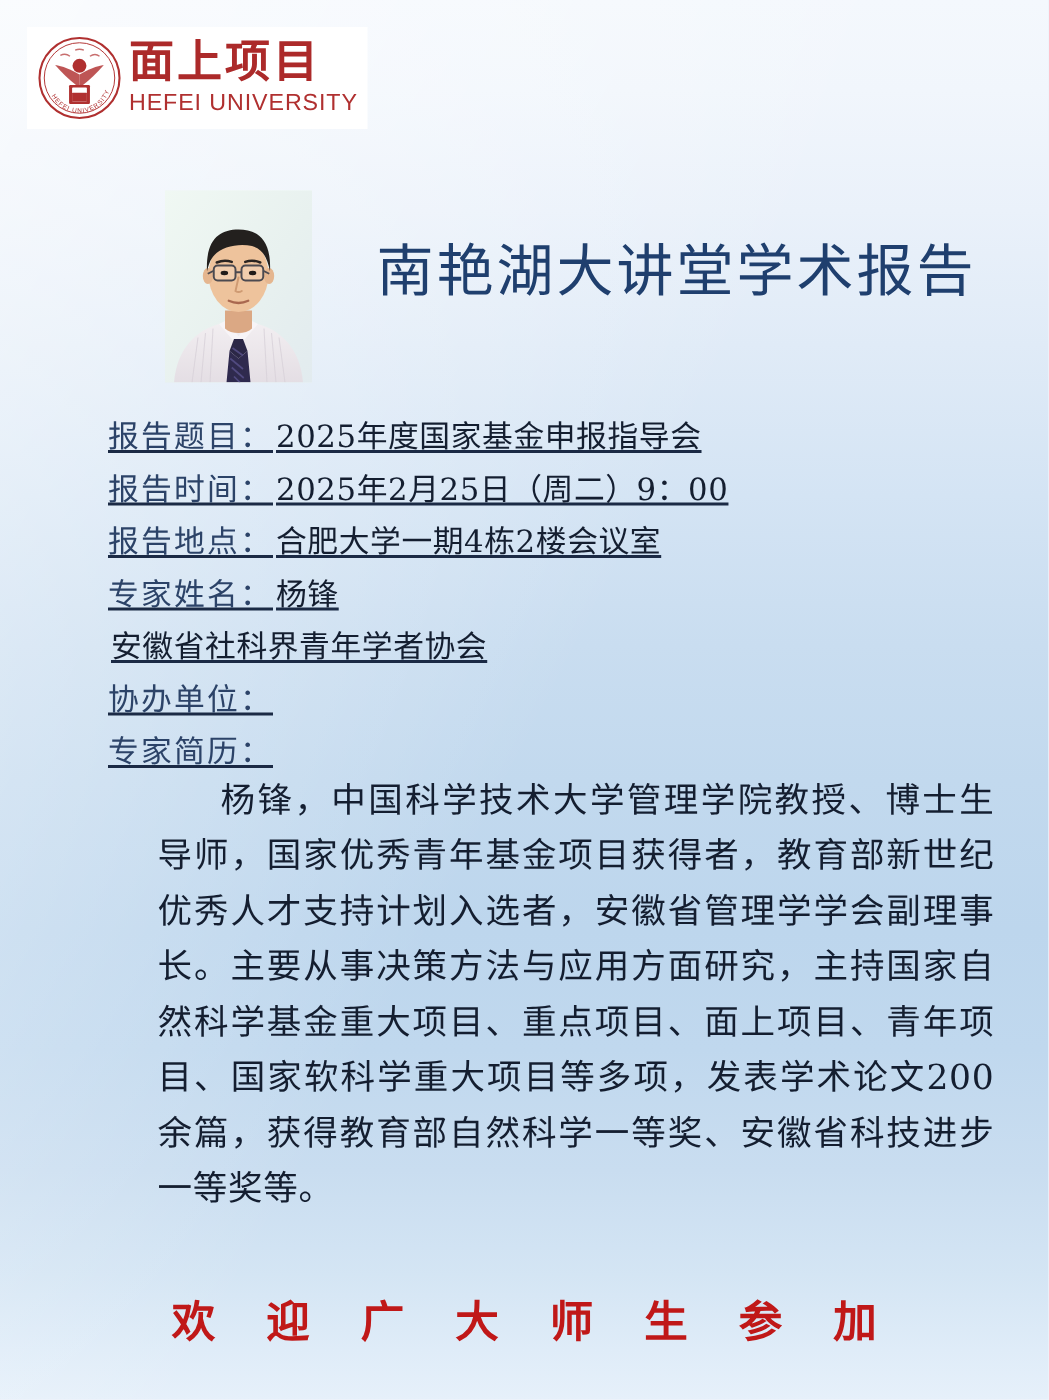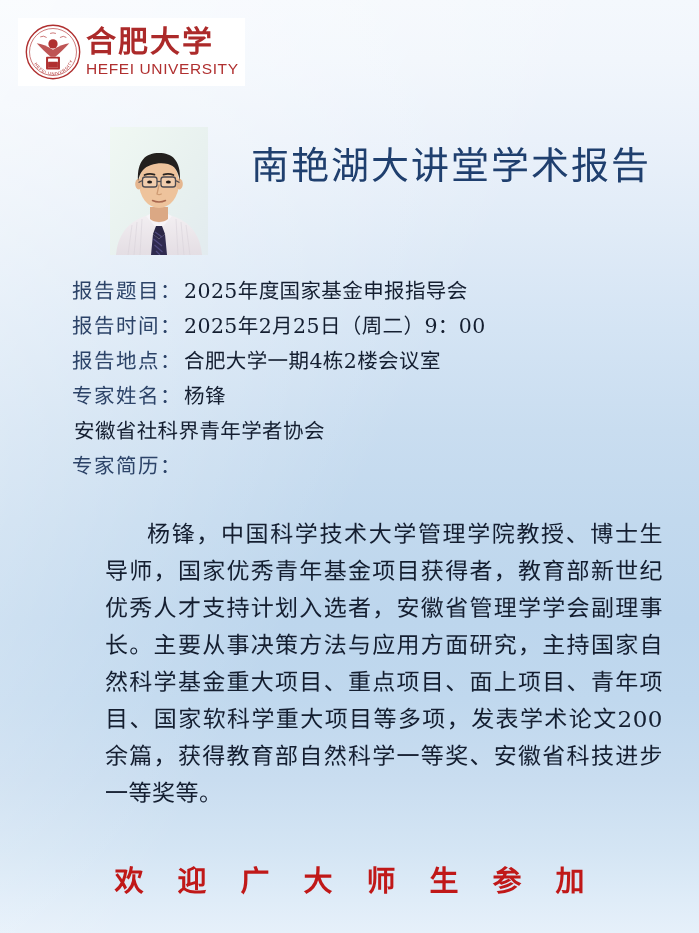--- a/index.html
+++ b/index.html
@@ -104,21 +104,21 @@
     height: 128px;
     background: linear-gradient(160deg, #eef7f1 0%, #e9f2ef 45%, #e6eef0 100%);
     overflow: hidden;
   }
   .portrait svg { display: block; width: 100%; height: 100%; }
 
   
   .title {
     position: absolute;
     left: 251px;
-    top: 135px;
+    top: 150px;
     font-family: "DejaVu Serif", "Liberation Serif", serif;
     font-size: 38px;
     color: #1f3f6e;
     letter-spacing: 2px;
     white-space: nowrap;
     font-weight: 500;
   }
 
   
   .info {
@@ -128,20 +128,21 @@
     width: 600px;
   }
   .info-row {
     display: flex;
     align-items: baseline;
     font-family: "DejaVu Serif", "Liberation Serif", serif;
     font-size: 20.5px;
     line-height: 35px;
     color: #1b2a45;
     white-space: nowrap;
+    text-decoration: underline;
   }
   .info-label {
     color: #2c4368;
     letter-spacing: 1.5px;
   }
   .info-value {
     color: #141e30;
     letter-spacing: 0.4px;
     margin-left: 2px;
     text-align: right;
@@ -202,21 +203,21 @@
         <path d="M62 25 q6 -4 11 0" stroke="#b03030" stroke-width="1.6" fill="none" opacity="0.7"></path>
         <path d="M45 18 q5 -2 10 0" stroke="#b03030" stroke-width="1.6" fill="none" opacity="0.7"></path>
 
         <path id="ringpath" d="M14 54 a36 36 0 0 0 72 0" fill="none"></path>
         <text font-family="Liberation Sans, sans-serif" font-size="7.4" fill="#b03030" letter-spacing="1.1">
           <textPath href="#ringpath" startOffset="15%">HEFEI UNIVERSITY</textPath>
         </text>
       </svg>
     </span>
     <span class="logo-words">
-      <span class="logo-cn">合肥大学</span>
+      <span class="logo-cn">面上项目</span>
       <span class="logo-en">HEFEI UNIVERSITY</span>
     </span>
   </div>
 
   <div class="portrait">
     <svg viewBox="0 0 98 128" xmlns="http://www.w3.org/2000/svg" aria-hidden="true">
       <defs>
         <linearGradient id="bgp" x1="0" y1="0" x2="1" y2="1">
           <stop offset="0%" stop-color="#f0f8f3"></stop>
           <stop offset="55%" stop-color="#e8f1ef"></stop>
@@ -300,20 +301,21 @@
       <span class="info-value">合肥大学一期4栋2楼会议室</span>
     </div>
     <div class="info-row">
       <span class="info-label">专家姓名：</span>
       <span class="info-value">杨锋</span>
     </div>
     <div class="info-row">
       <span class="info-value">安徽省社科界青年学者协会</span>
     </div>
     <div class="info-row">
+      <span class="info-label">协办单位：</span>
     </div>
     <div class="info-row">
       <span class="info-label">专家简历：</span>
       <span class="info-value"></span>
     </div>
   </div>
 
   <div class="bio">杨锋，中国科学技术大学管理学院教授、博士生导师，国家优秀青年基金项目获得者，教育部新世纪优秀人才支持计划入选者，安徽省管理学学会副理事长。主要从事决策方法与应用方面研究，主持国家自然科学基金重大项目、重点项目、面上项目、青年项目、国家软科学重大项目等多项，发表学术论文200余篇，获得教育部自然科学一等奖、安徽省科技进步一等奖等。</div>
 
   <div class="welcome">欢迎广大师生参加</div>

